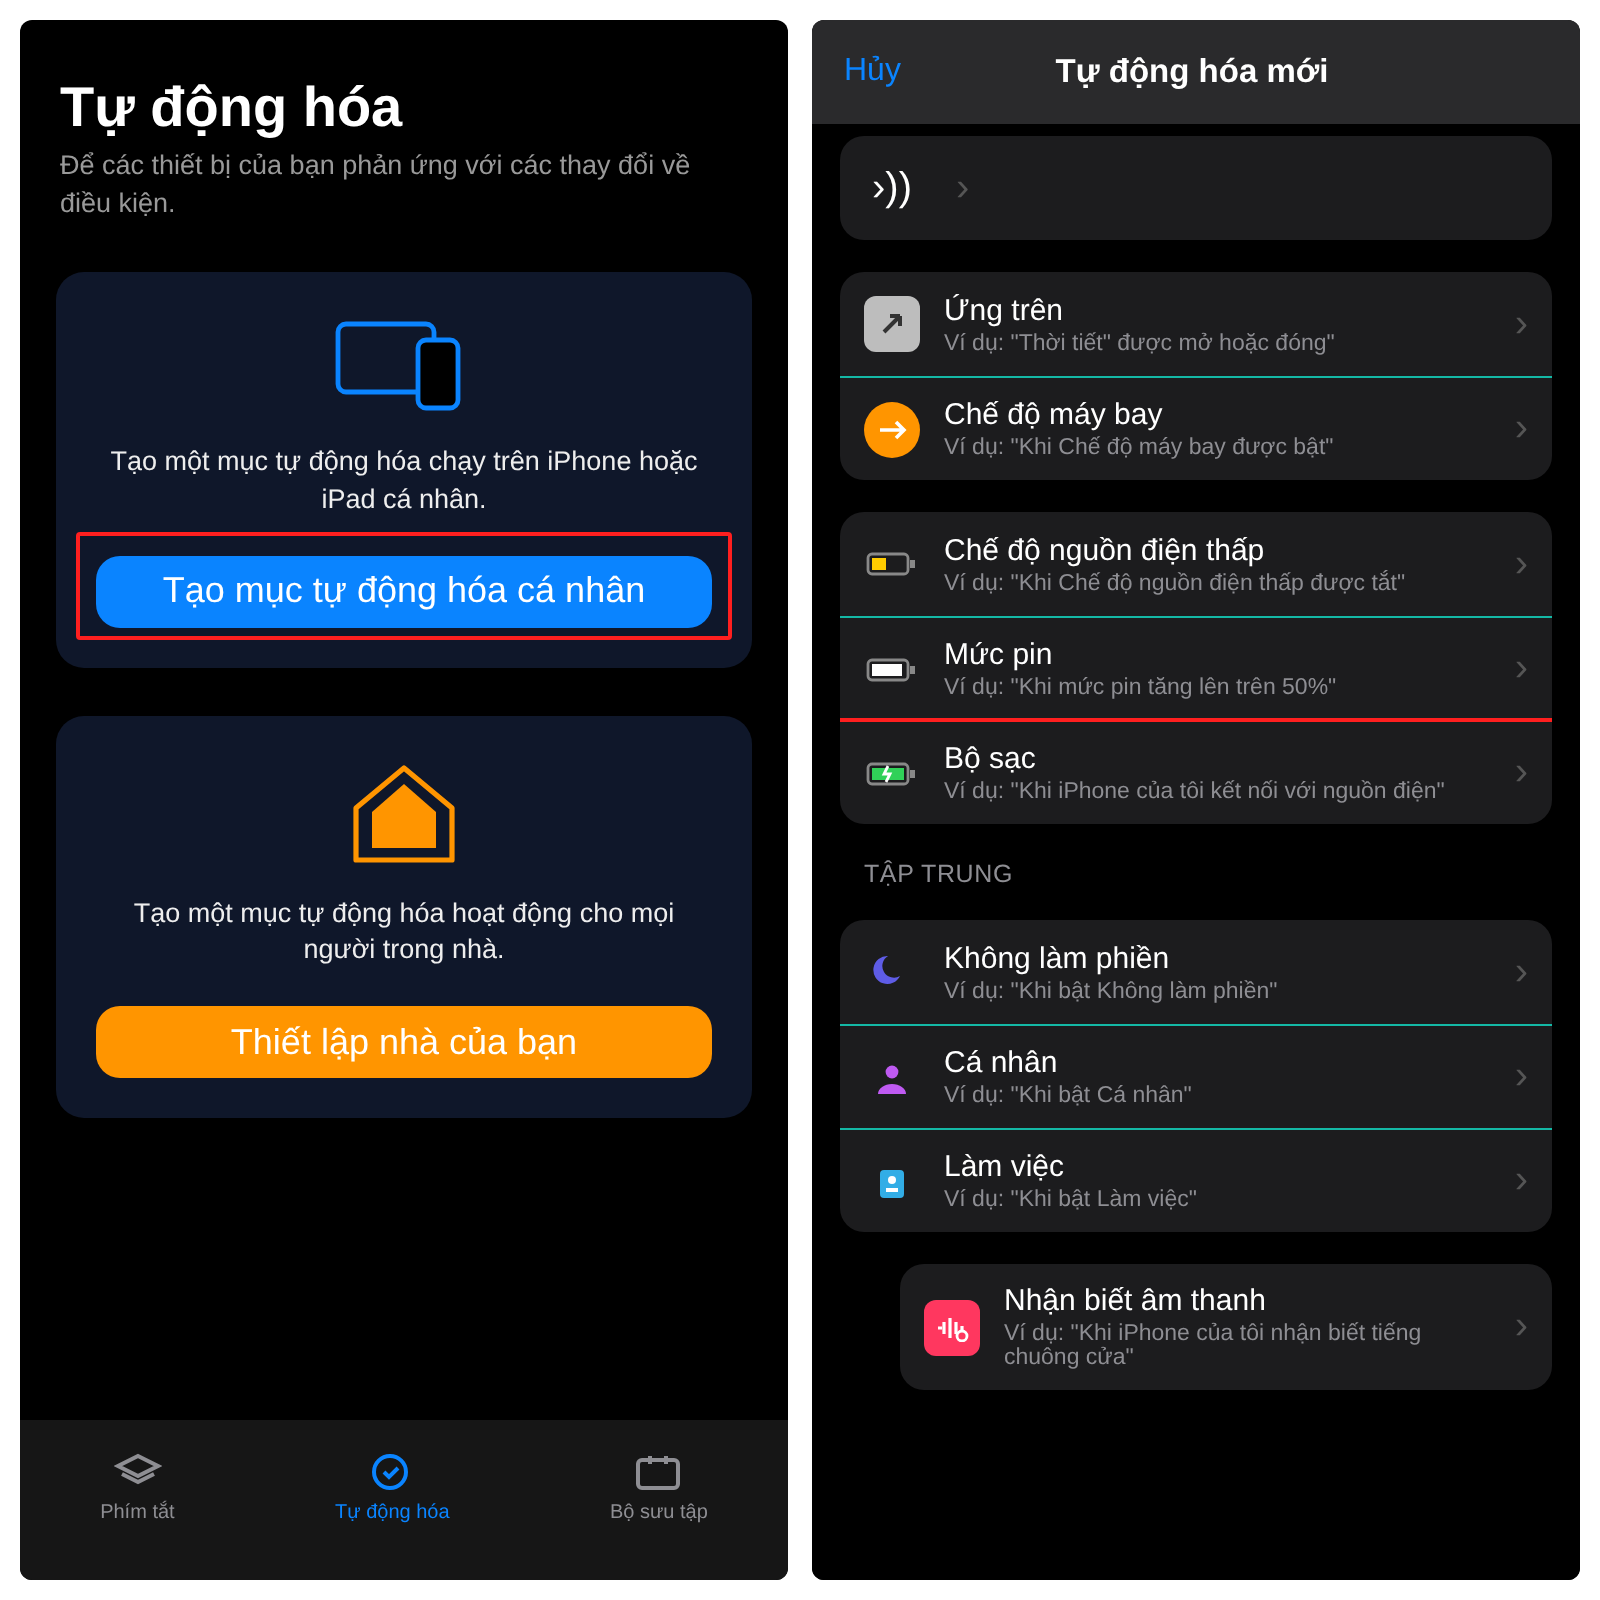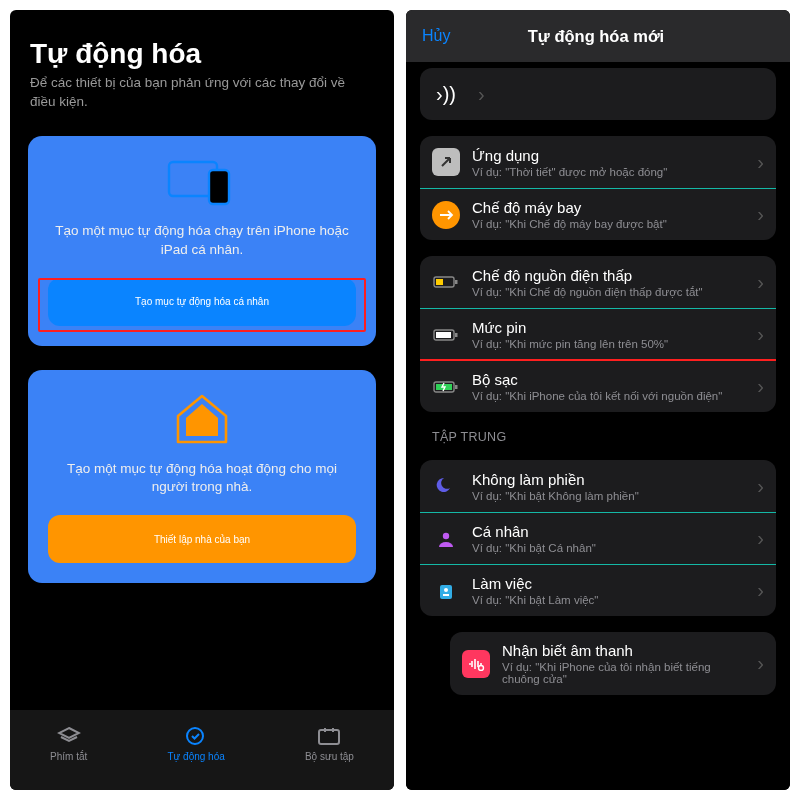--- a/index.html
+++ b/index.html
@@ -21,36 +21,36 @@
   
   .left .heading {
     padding: 28px 20px 8px 20px;
   }
   .left h1 { font-size: 28px; font-weight: 700; }
   .left .sub {
     font-size: 13.5px; color: #999; line-height: 1.4;
     padding: 4px 4px 0 0;
   }
   .card {
-    background: #3b82f6;
+    background: #0f172a;
     margin: 16px 18px 8px 18px;
     border-radius: 14px;
     padding: 22px 20px 20px 20px;
     display: flex; flex-direction: column; align-items: center;
     position: relative;
   }
   .card-desc {
     text-align: center; font-size: 13.5px; color: #eee;
     margin: 14px 0 18px 0; line-height: 1.4;
   }
   .btn {
-    width: 100%; height: 48px;
+    width: 100%; height: 36px;
     border-radius: 12px;
     display: flex; align-items: center; justify-content: center;
-    font-size: 10px; font-weight: 500;
+    font-size: 18px; font-weight: 500;
     cursor: pointer;
   }
   .btn-blue { background: #0a84ff; color: #fff; }
   .btn-orange { background: #ff9500; color: #fff; }
   .hl-red { position: absolute; border: 2px solid #ff1f1f; border-radius: 2px; pointer-events: none; }
   .tabbar {
     margin-top: auto;
     height: 80px;
     background: #161616;
     display: flex; align-items: center; justify-content: space-around;
@@ -178,21 +178,21 @@
     </div>
 
     <div class="group">
       <div class="row">
         <div class="ricon" style="background:#bdbdbd;">
           <svg width="14" height="14" viewBox="0 0 14 14">
               <path d="M3 11 L11 3 M11 3 H6 M11 3 V8" stroke="#333" stroke-width="2" fill="none"></path>
             </svg>
         </div>
         <div class="rtxt">
-          <div class="rlabel">Ứng dụng</div>
+          <div class="rlabel">Ứng trên</div>
           <div class="rex">Ví dụ: "Thời tiết" được mở hoặc đóng"</div>
         </div>
         <div class="chev">›</div>
       </div>
       <div class="row">
         <div class="ricon" style="background:#ff9500;border-radius:50%;">
           <svg width="16" height="16" viewBox="0 0 16 16">
               <path d="M2 8 L14 8 M10 4 L14 8 L10 12" stroke="#fff" stroke-width="1.8" fill="none"></path>
             </svg>
         </div>

